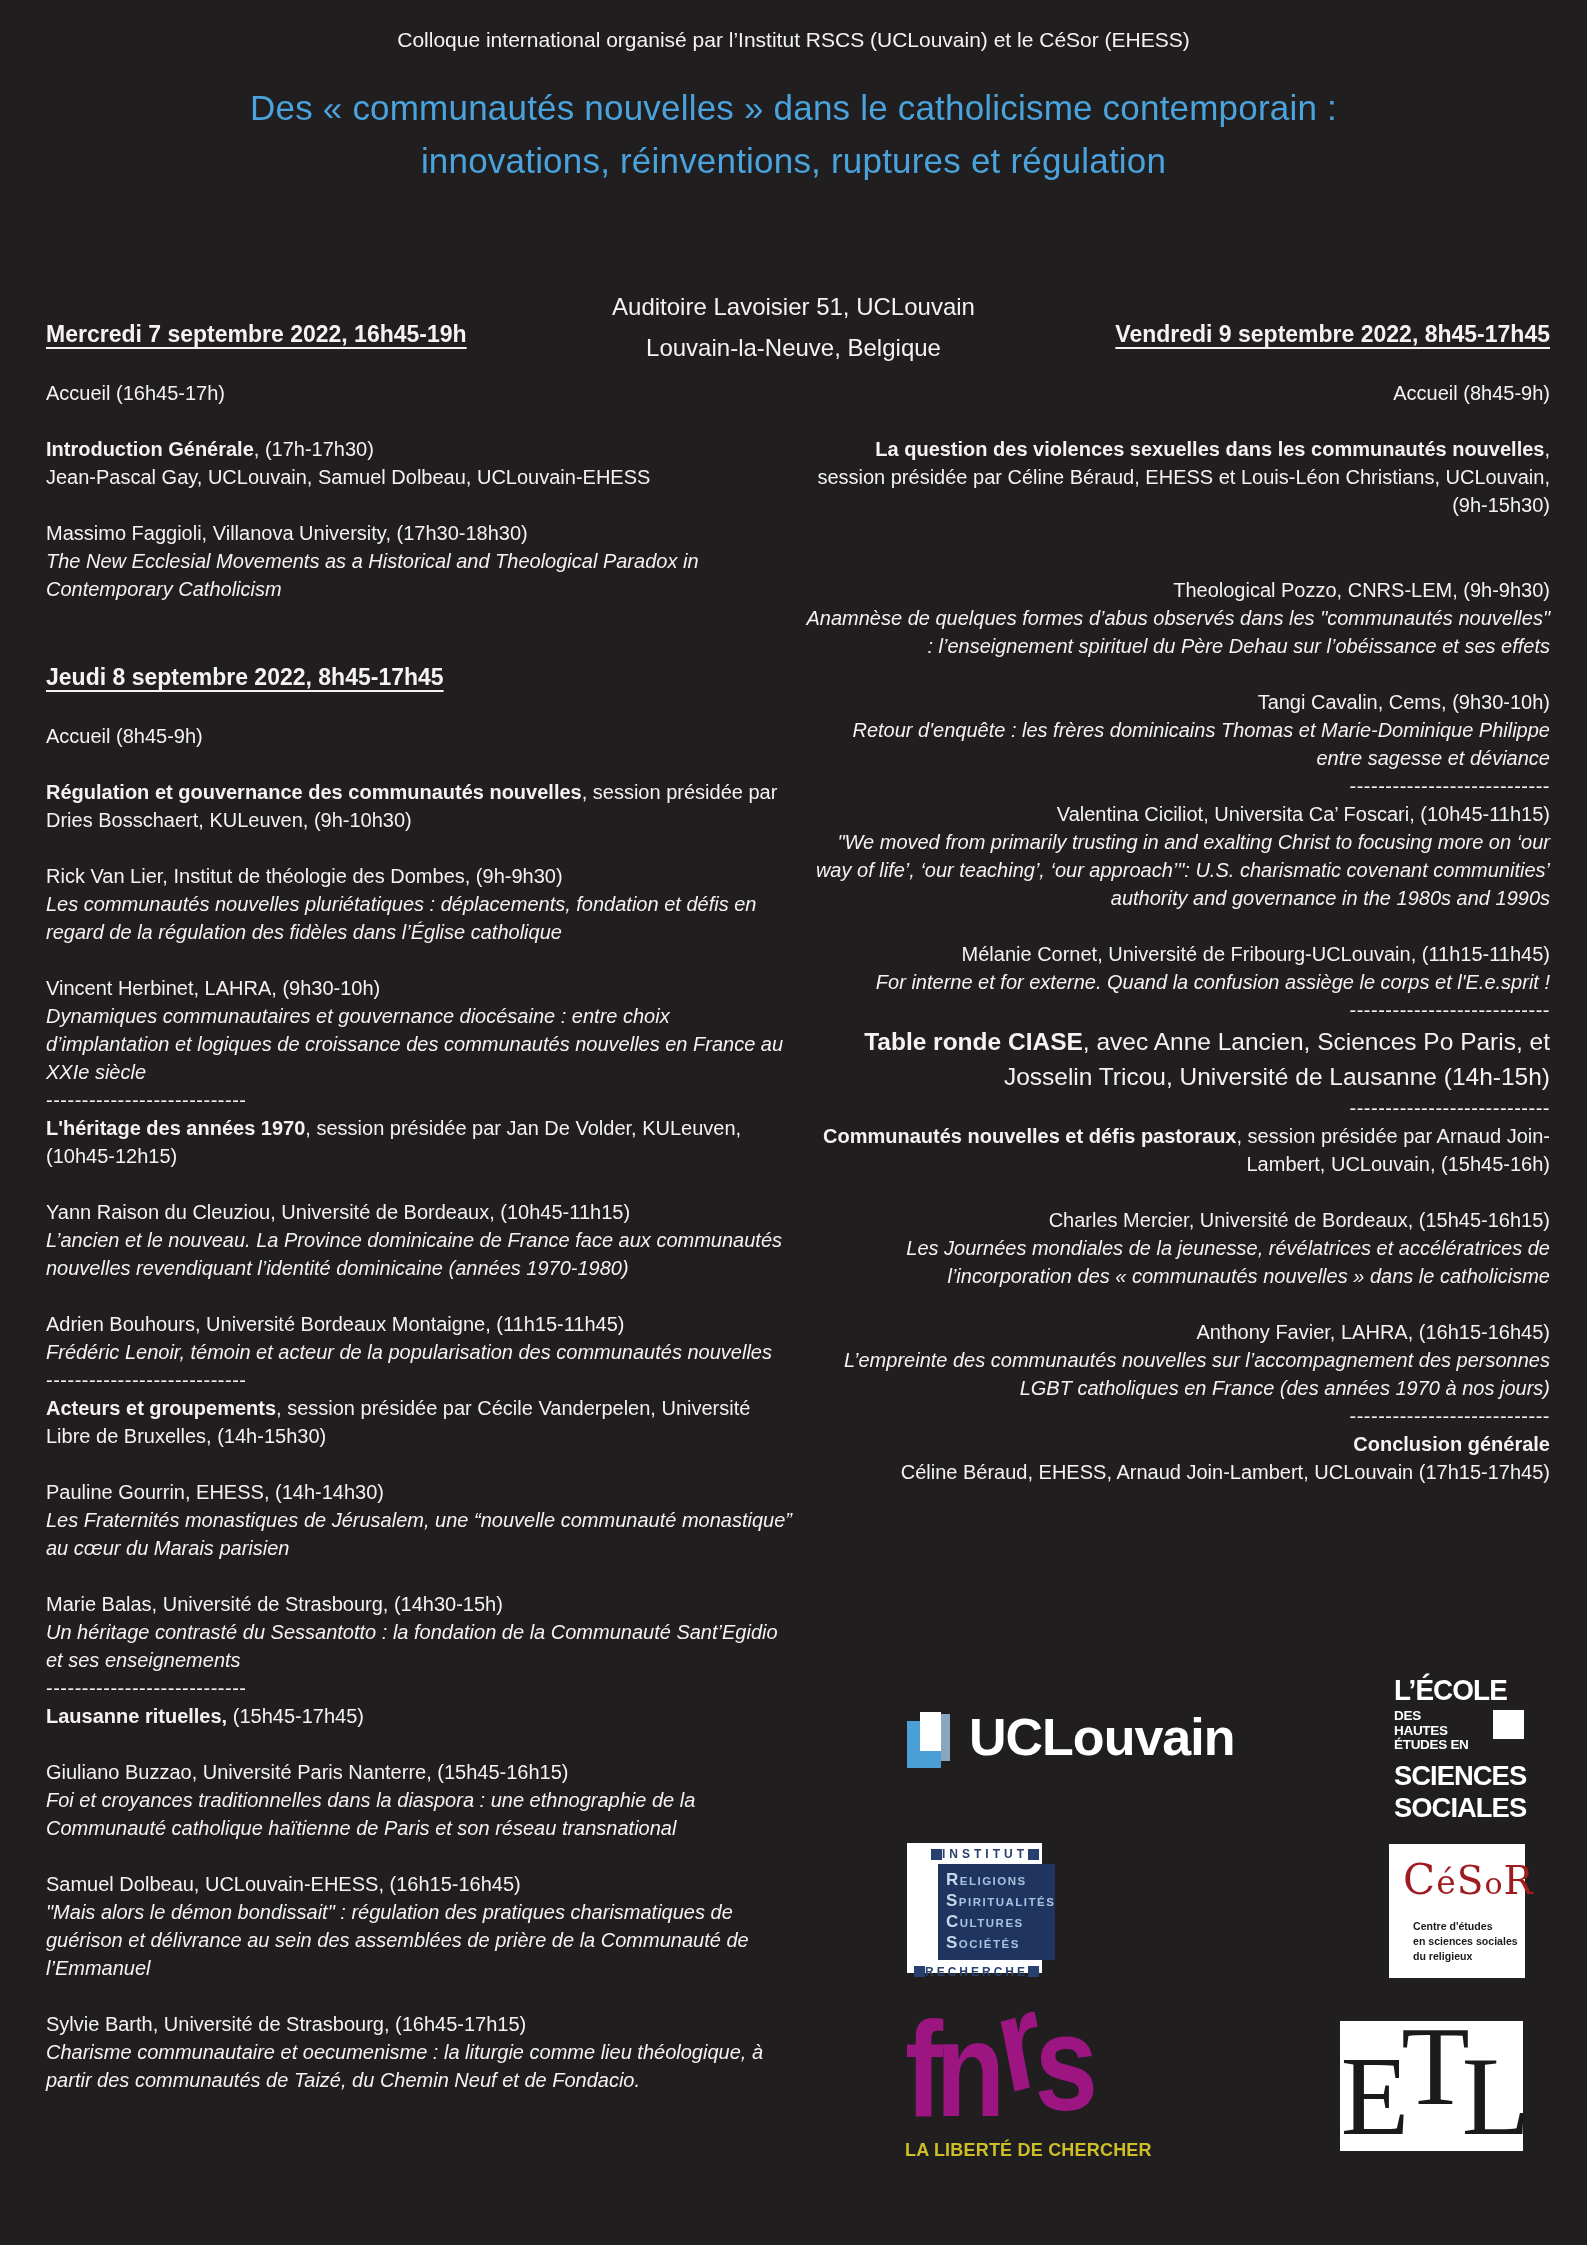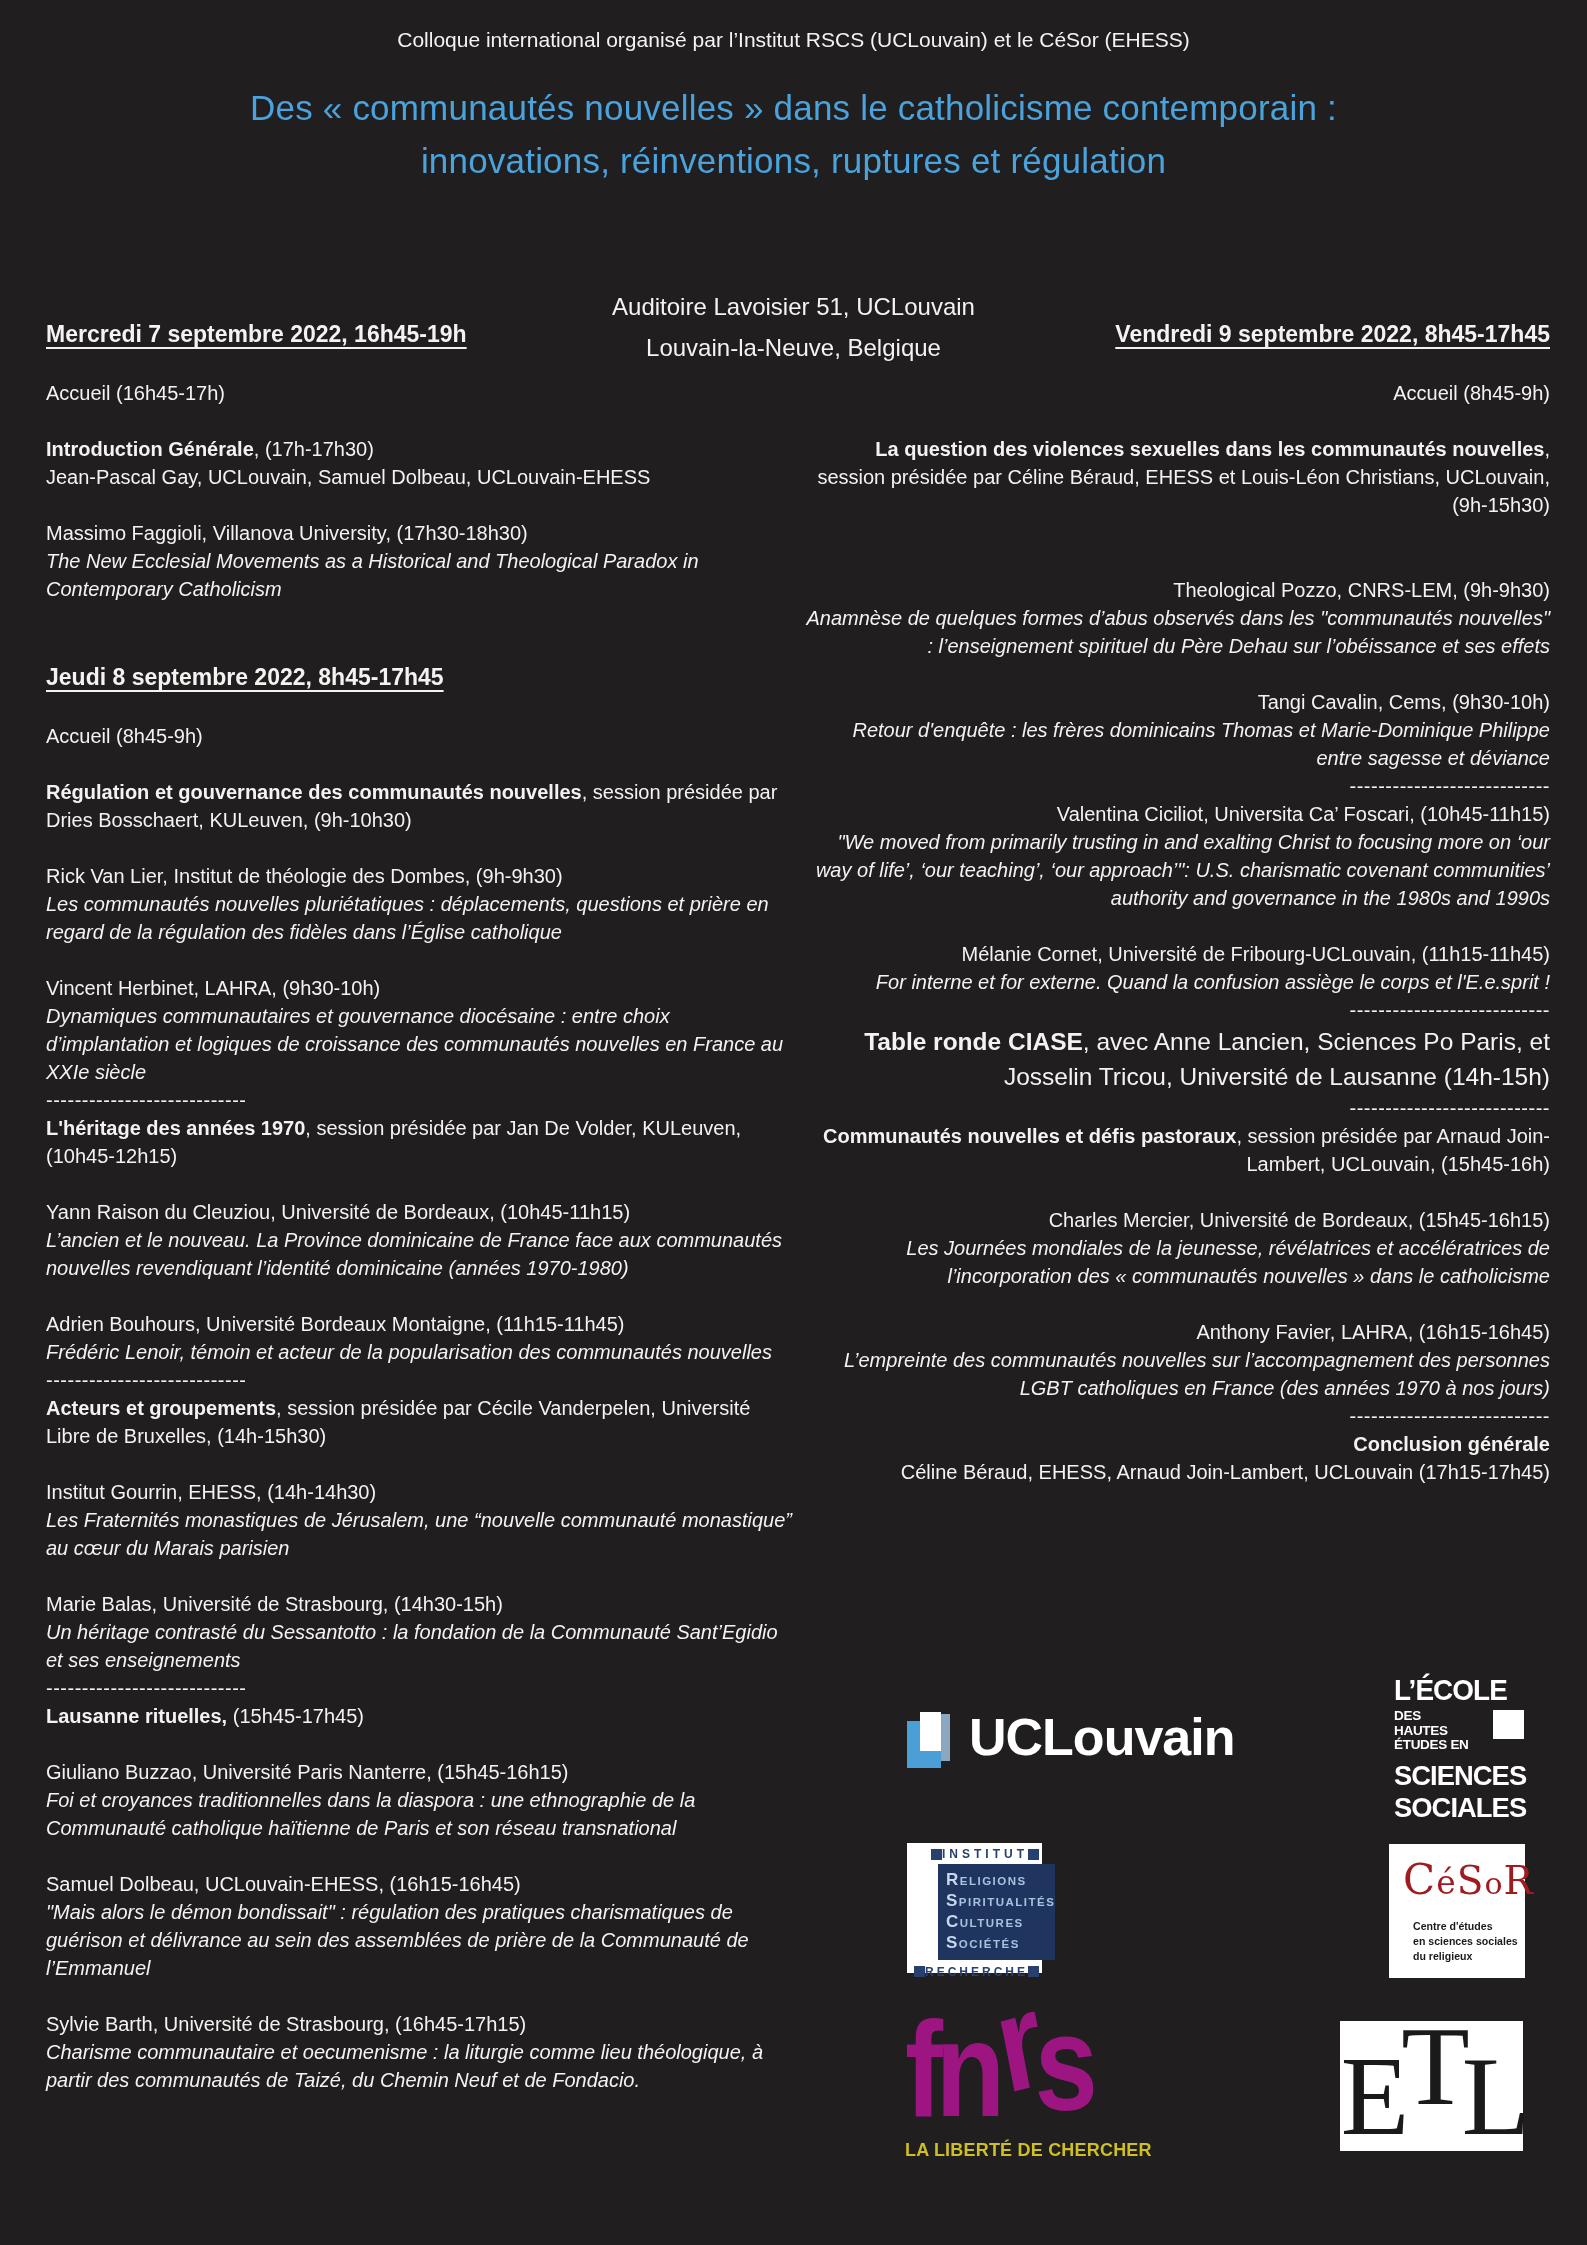--- a/index.html
+++ b/index.html
@@ -113,32 +113,32 @@
         <p class="blk day gap"><span>Mercredi 7 septembre 2022, 16h45-19h</span></p>
         <p class="blk plain gap"><span>Accueil (16h45-17h)</span></p>
         <p class="blk bold"><b>Introduction Générale</b><span>, (17h-17h30)</span></p>
         <p class="blk plain gap"><span>Jean-Pascal Gay, UCLouvain, Samuel Dolbeau, UCLouvain-EHESS</span></p>
         <p class="blk plain"><span>Massimo Faggioli, Villanova University, (17h30-18h30)</span></p>
         <p class="blk italic gap2"><span>The New Ecclesial Movements as a Historical and Theological Paradox in Contemporary Catholicism</span></p>
         <p class="blk day gap"><span>Jeudi 8 septembre 2022, 8h45-17h45</span></p>
         <p class="blk plain gap"><span>Accueil (8h45-9h)</span></p>
         <p class="blk bold gap"><b>Régulation et gouvernance des communautés nouvelles</b><span>, session présidée par Dries Bosschaert, KULeuven, (9h-10h30)</span></p>
         <p class="blk plain"><span>Rick Van Lier, Institut de théologie des Dombes, (9h-9h30)</span></p>
-        <p class="blk italic gap"><span>Les communautés nouvelles pluriétatiques : déplacements, questions et prière en regard de la régulation des fidèles dans l’Église catholique</span></p>
+        <p class="blk italic gap"><span>Les communautés nouvelles pluriétatiques : déplacements, fondation et défis en regard de la régulation des fidèles dans l’Église catholique</span></p>
         <p class="blk plain"><span>Vincent Herbinet, LAHRA, (9h30-10h)</span></p>
         <p class="blk italic"><span>Dynamiques communautaires et gouvernance diocésaine : entre choix d’implantation et logiques de croissance des communautés nouvelles en France au XXIe siècle</span></p>
         <p class="blk sep">----------------------------</p>
         <p class="blk bold gap"><b>L'héritage des années 1970</b><span>, session présidée par Jan De Volder, KULeuven, (10h45-12h15)</span></p>
         <p class="blk plain"><span>Yann Raison du Cleuziou, Université de Bordeaux, (10h45-11h15)</span></p>
         <p class="blk italic gap"><span>L’ancien et le nouveau. La Province dominicaine de France face aux communautés nouvelles revendiquant l’identité dominicaine (années 1970-1980)</span></p>
         <p class="blk plain"><span>Adrien Bouhours, Université Bordeaux Montaigne, (11h15-11h45)</span></p>
         <p class="blk italic"><span>Frédéric Lenoir, témoin et acteur de la popularisation des communautés nouvelles</span></p>
         <p class="blk sep">----------------------------</p>
         <p class="blk bold gap"><b>Acteurs et groupements</b><span>, session présidée par Cécile Vanderpelen, Université Libre de Bruxelles, (14h-15h30)</span></p>
-        <p class="blk plain"><span>Institut Gourrin, EHESS, (14h-14h30)</span></p>
+        <p class="blk plain"><span>Pauline Gourrin, EHESS, (14h-14h30)</span></p>
         <p class="blk italic gap"><span>Les Fraternités monastiques de Jérusalem, une “nouvelle communauté monastique” au cœur du Marais parisien</span></p>
         <p class="blk plain"><span>Marie Balas, Université de Strasbourg, (14h30-15h)</span></p>
         <p class="blk italic"><span>Un héritage contrasté du Sessantotto : la fondation de la Communauté Sant’Egidio et ses enseignements</span></p>
         <p class="blk sep">----------------------------</p>
         <p class="blk bold gap"><b>Lausanne rituelles,</b><span> (15h45-17h45)</span></p>
         <p class="blk plain"><span>Giuliano Buzzao, Université Paris Nanterre, (15h45-16h15)</span></p>
         <p class="blk italic gap"><span>Foi et croyances traditionnelles dans la diaspora : une ethnographie de la Communauté catholique haïtienne de Paris et son réseau transnational</span></p>
         <p class="blk plain"><span>Samuel Dolbeau, UCLouvain-EHESS, (16h15-16h45)</span></p>
         <p class="blk italic gap"><span>"Mais alors le démon bondissait" : régulation des pratiques charismatiques de guérison et délivrance au sein des assemblées de prière de la Communauté de l’Emmanuel</span></p>
         <p class="blk plain"><span>Sylvie Barth, Université de Strasbourg, (16h45-17h15)</span></p>

